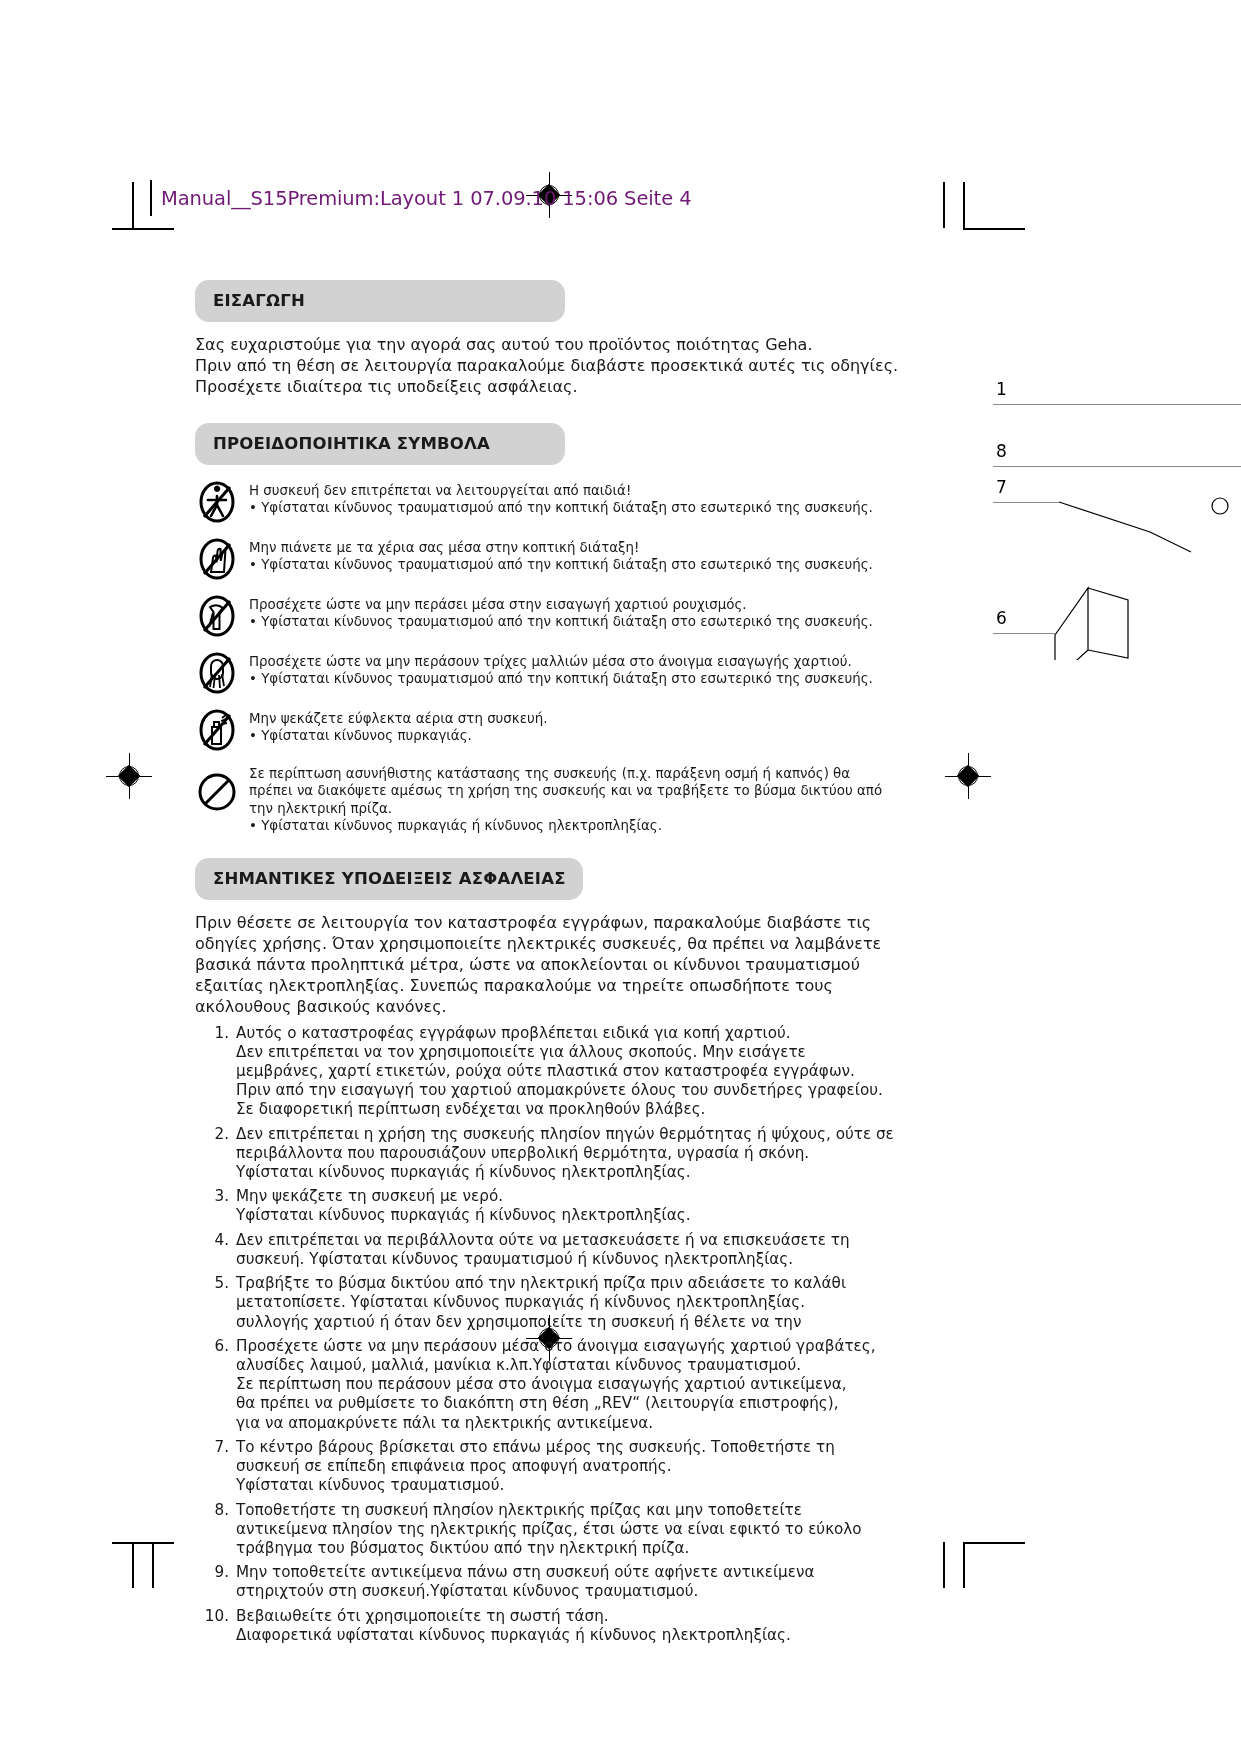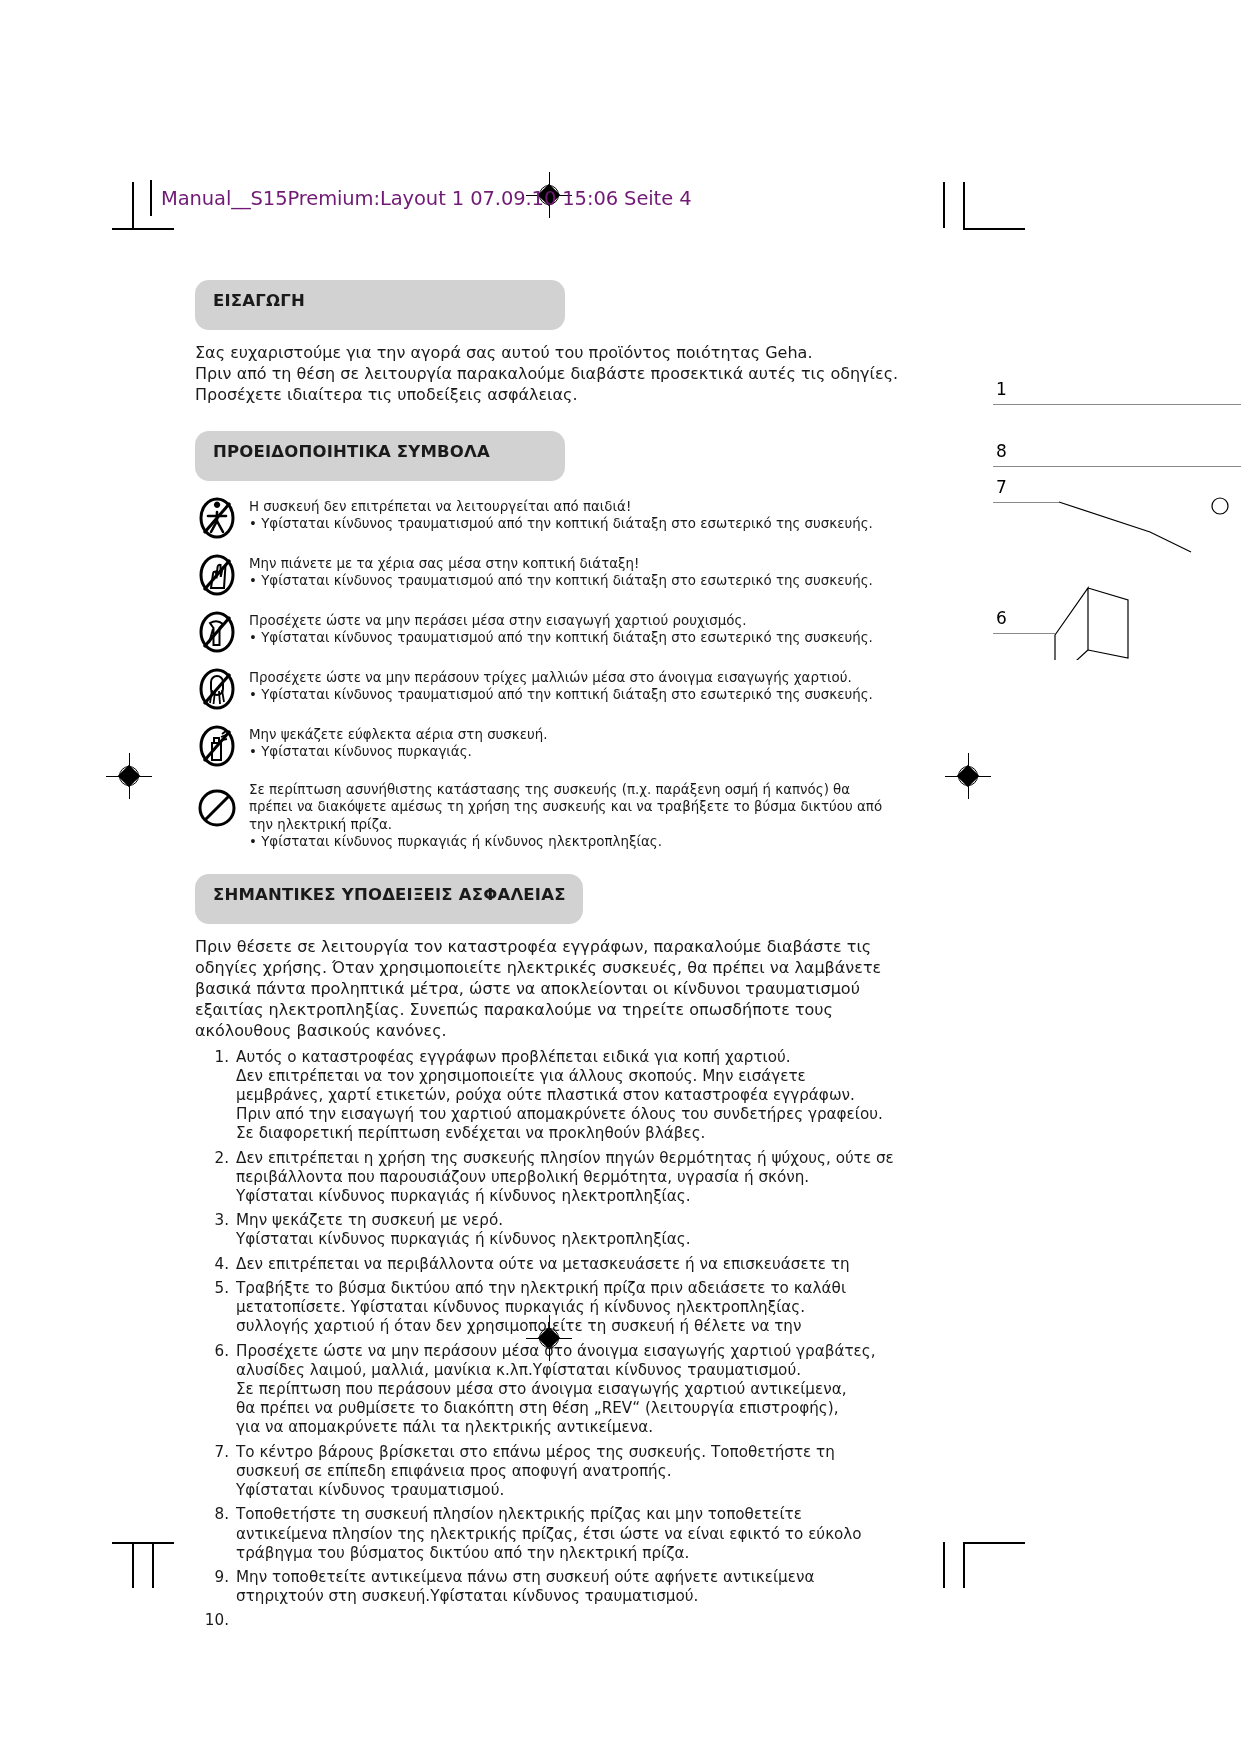--- a/index.html
+++ b/index.html
@@ -21,21 +21,21 @@
   
   .hdr-wrap{position:absolute;left:150px;top:180px;display:flex;align-items:center;}
   .hdr-bar{width:2px;height:36px;background:#000;margin-right:9px;}
   .hdr-text{font-size:19.5px;letter-spacing:-0.1px;white-space:nowrap;color:#701a75;}
 
   
   .content{position:absolute;left:195px;top:280px;width:700px;}
 
   .sec-head{
     background:#d2d2d2;border-radius:14px;
-    padding:11px 0 20px 18px;margin:0 0 12px 0;
+    padding:11px 0 12px 18px;margin:0 0 12px 0;
     font-size:16.5px;font-weight:700;letter-spacing:0.2px;color:#1a1a1a;
   }
   .sec-head.w1{width:352px;}
   .sec-head.w2{width:352px;}
   .sec-head.w3{width:370px;}
 
   .para{font-size:16px;line-height:1.32;margin:0 0 26px 0;}
   .para div{white-space:nowrap;}
 
   
@@ -248,20 +248,21 @@
         <span class="body">
           <div>Μην ψεκάζετε τη συσκευή με νερό.</div>
           <div>Υφίσταται κίνδυνος πυρκαγιάς ή κίνδυνος ηλεκτροπληξίας.</div>
         </span>
       </li>
 
       <li>
         <span class="num">4.</span>
         <span class="body">
           <div>Δεν επιτρέπεται να περιβάλλοντα ούτε να μετασκευάσετε ή να επισκευάσετε τη</div>
+          <div>συσκευή. Υφίσταται κίνδυνος τραυματισμού ή κίνδυνος ηλεκτροπληξίας.</div>
         </span>
       </li>
 
       <li>
         <span class="num">5.</span>
         <span class="body">
           <div>Τραβήξτε το βύσμα δικτύου από την ηλεκτρική πρίζα πριν αδειάσετε το καλάθι</div>
           <div>μετατοπίσετε. Υφίσταται κίνδυνος πυρκαγιάς ή κίνδυνος ηλεκτροπληξίας.</div>
           <div>συλλογής χαρτιού ή όταν δεν χρησιμοποιείτε τη συσκευή ή θέλετε να την</div>
         </span>
@@ -299,20 +300,24 @@
       <li>
         <span class="num">9.</span>
         <span class="body">
           <div>Μην τοποθετείτε αντικείμενα πάνω στη συσκευή ούτε αφήνετε αντικείμενα</div>
           <div>στηριχτούν στη συσκευή.Υφίσταται κίνδυνος τραυματισμού.</div>
         </span>
       </li>
 
       <li>
         <span class="num">10.</span>
+        <span class="body">
+          <div>Βεβαιωθείτε ότι χρησιμοποιείτε τη σωστή τάση.</div>
+          <div>Διαφορετικά υφίσταται κίνδυνος πυρκαγιάς ή κίνδυνος ηλεκτροπληξίας.</div>
+        </span>
       </li>
 
     </ol>
   </div>
 
   <div class="callout" style="left:996px;top:379px;">1</div>
   <div class="cl-line" style="left:993px;top:404px;width:248px;"></div>
 
   <div class="callout" style="left:996px;top:441px;">8</div>
   <div class="cl-line" style="left:993px;top:466px;width:248px;"></div>

